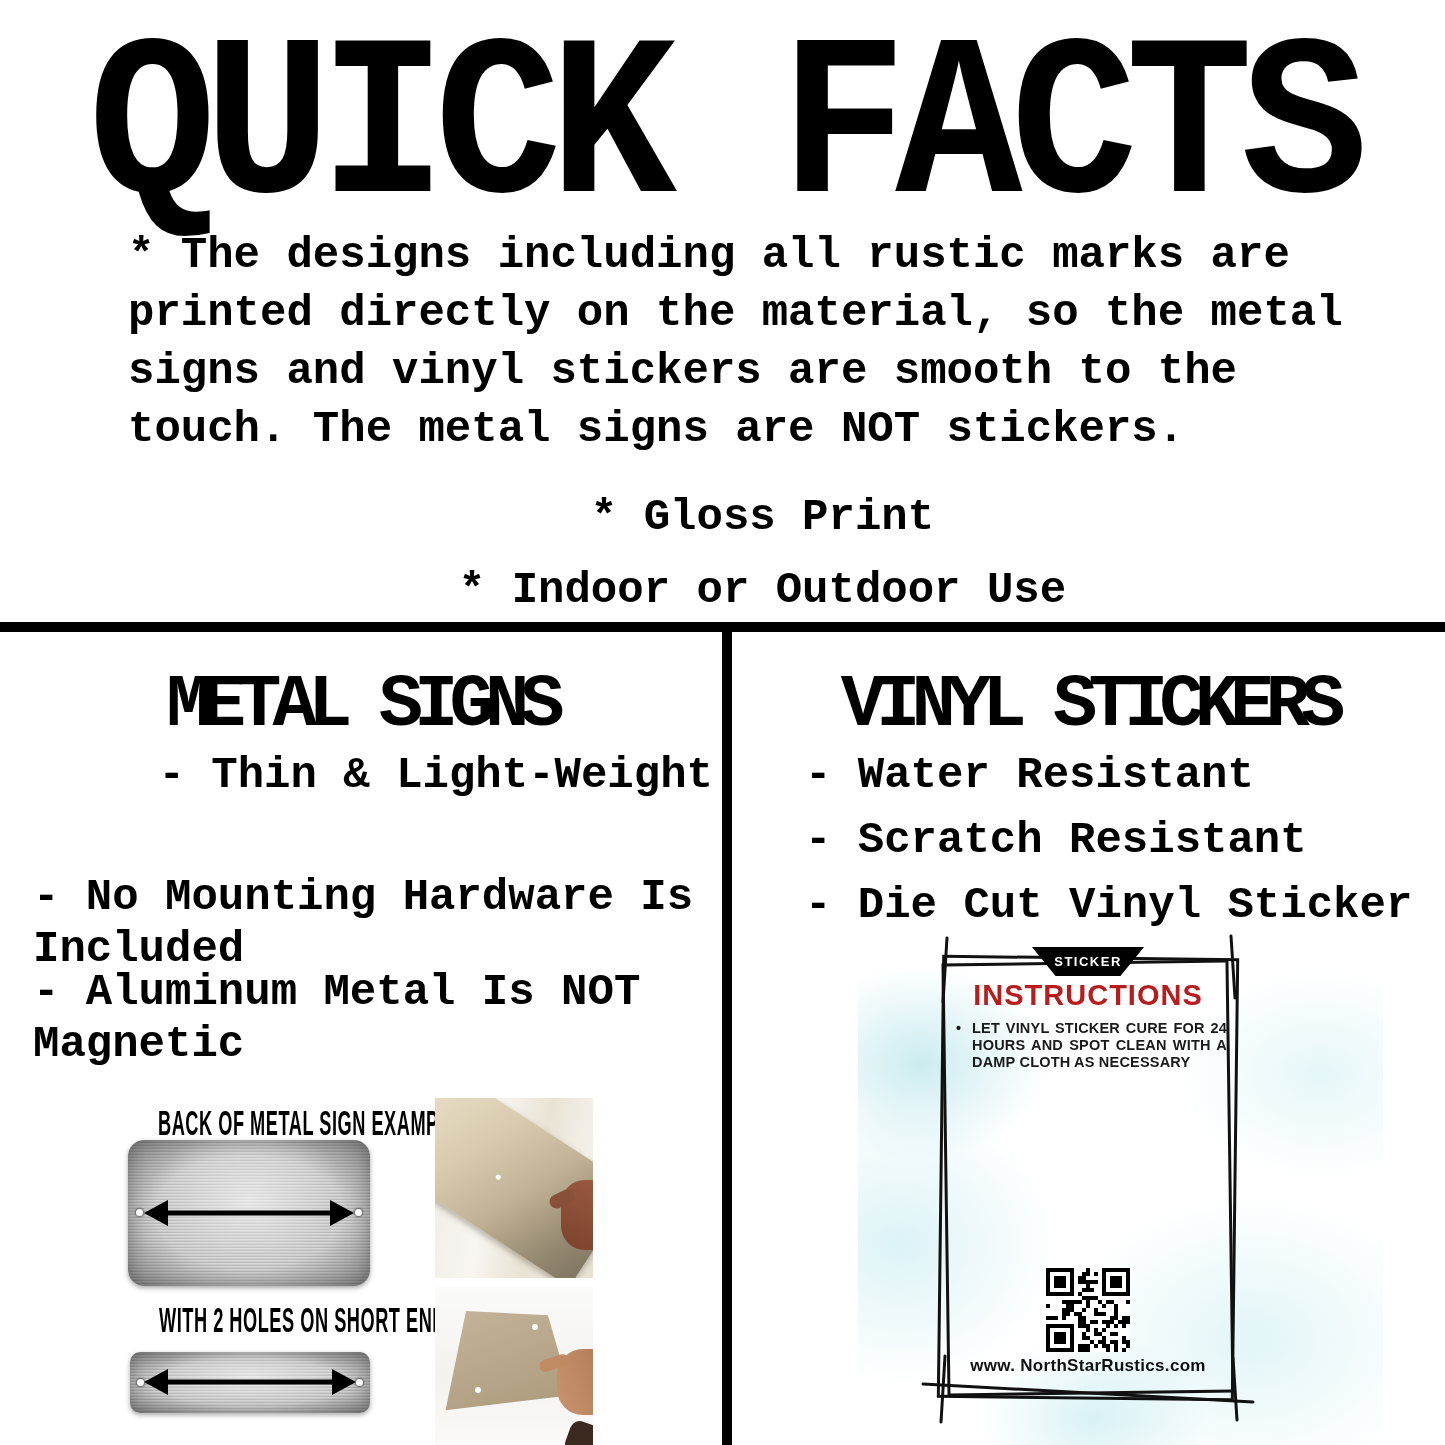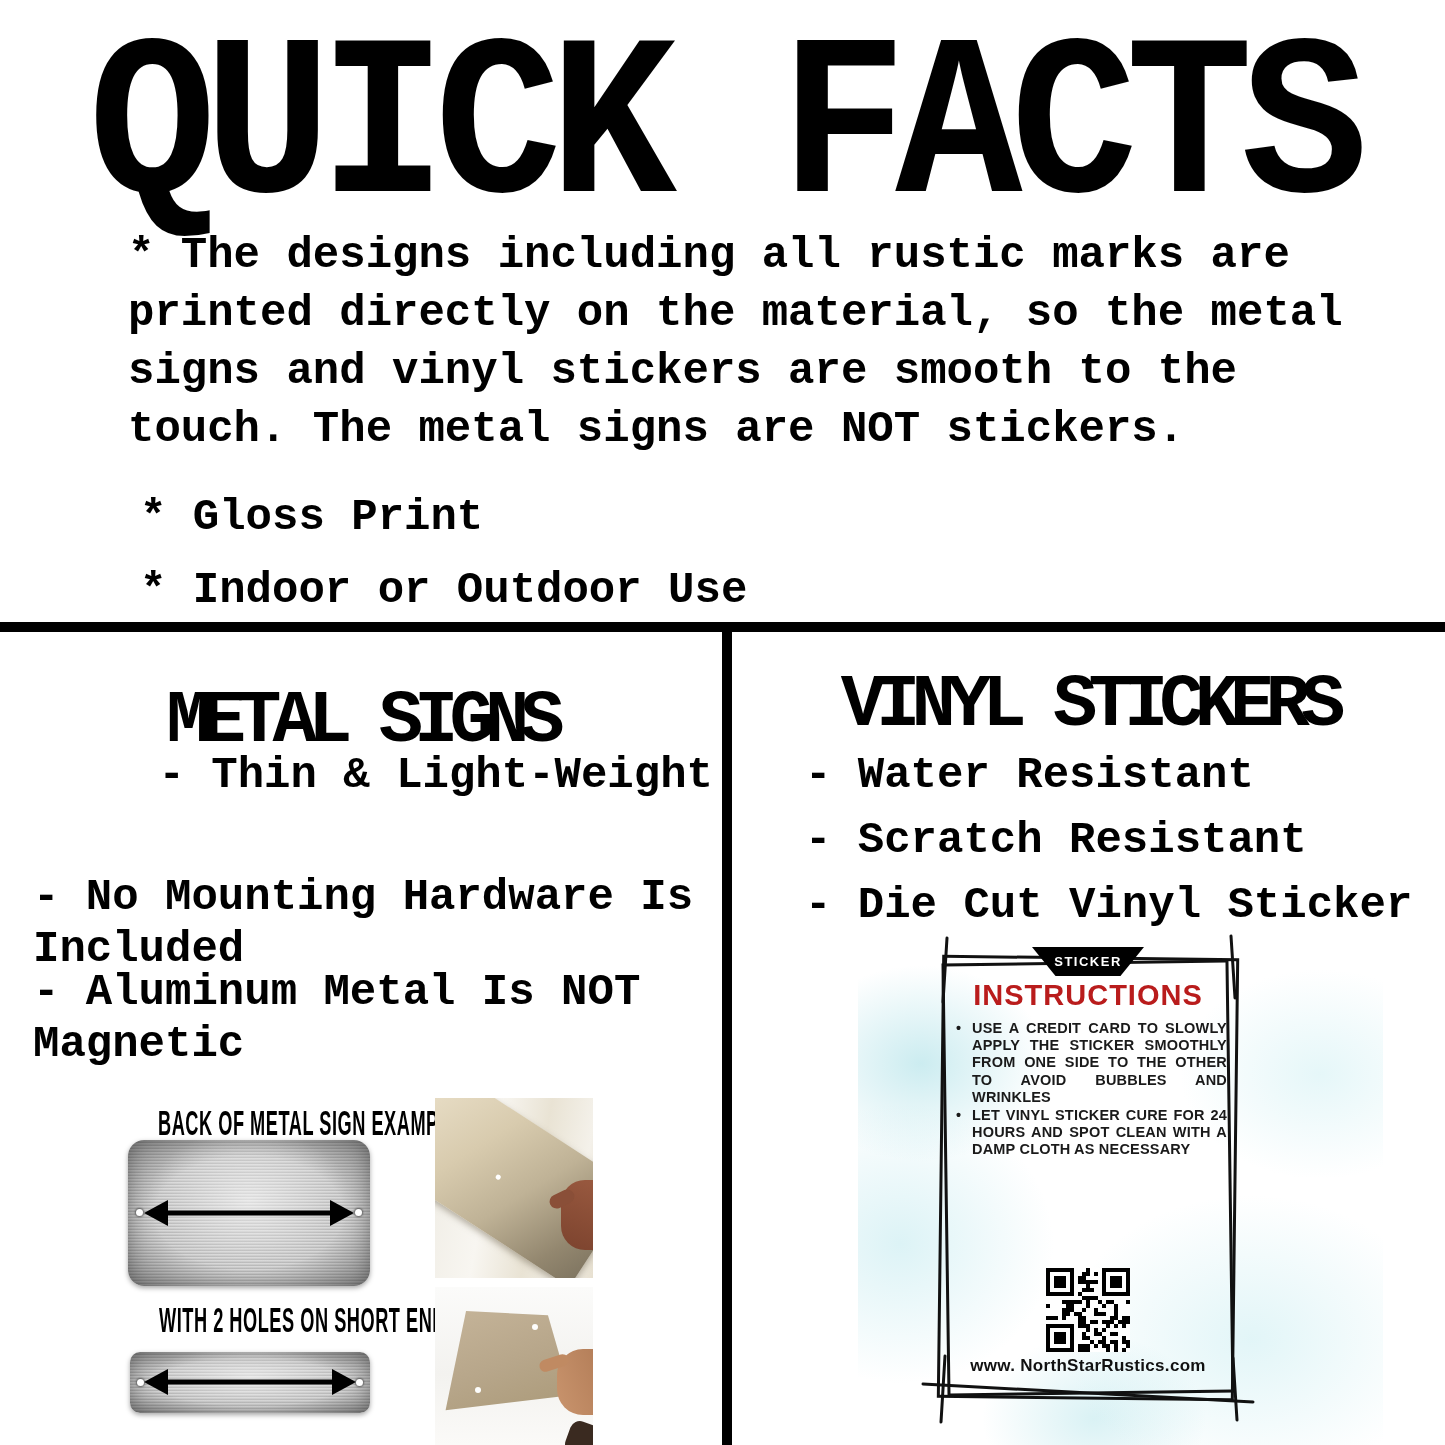--- a/index.html
+++ b/index.html
@@ -16,21 +16,21 @@
   }
   .abs{position:absolute;}
   
   .title{
     left:0;top:26px;width:1445px;text-align:center;
     font-size:212px;font-weight:700;letter-spacing:-12px;line-height:200px;
     transform:scaleY(1.08);transform-origin:50% 20%;white-space:nowrap;
   }
   .tw{font-weight:700;}
   .intro-par{left:128px;top:226px;width:1245px;font-size:44px;line-height:58px;}
-  .intro-line{left:140px;width:1245px;font-size:44px;line-height:58px;white-space:nowrap;}
+  .intro-line{left:140px;width:1245px;font-size:44px;line-height:58px;white-space:nowrap;text-align:center;}
   .col-heading{
     top:668px;font-size:74px;font-weight:700;letter-spacing:-9px;
     line-height:74px;text-align:center;white-space:nowrap;
   }
   .dash-item{font-size:44px;font-weight:700;line-height:52px;}
   
   .hdivider{left:0;top:622px;width:1445px;height:10px;background:var(--ink);}
   .vdivider{left:722px;top:632px;width:10px;height:813px;background:var(--ink);}
   
   .caption{
@@ -137,21 +137,21 @@
 
 <div class="abs title">QUICK FACTS</div>
 
 <div class="abs intro-par tw" style="top:226px;">* The designs including all rustic marks are printed directly on the material, so the metal signs and vinyl stickers are smooth to the touch. The metal signs are NOT stickers.</div>
 <div class="abs intro-line tw" style="top:488px;">* Gloss Print</div>
 <div class="abs intro-line tw" style="top:561px;">* Indoor or Outdoor Use</div>
 
 <div class="abs hdivider"></div>
 <div class="abs vdivider"></div>
 
-<div class="abs col-heading" style="left:0;width:722px;margin-top:16px;">METAL SIGNS</div>
+<div class="abs col-heading" style="left:0;width:722px;">METAL SIGNS</div>
 
 <div class="abs dash-item" style="left:33px;top:749px;width:680px;text-align:right;">- Thin &amp; Light-Weight</div>
 <div class="abs dash-item" style="left:33px;top:839px;width:680px;margin-top:32px;">- No Mounting Hardware Is Included</div>
 <div class="abs dash-item" style="left:33px;top:966px;width:680px;font-family:Liberation Mono, monospace;">- Aluminum Metal Is NOT Magnetic</div>
 
 <div class="abs caption" style="left:74px;top:1103px;width:350px;">BACK OF METAL SIGN EXAMPLES</div>
 
 <div class="abs plate plate1">
   <svg class="abs arrow-svg" width="242" height="146" viewBox="0 0 242 146">
     <line x1="34" y1="73" x2="208" y2="73" stroke="#000" stroke-width="5"></line>
@@ -213,21 +213,20 @@
       <line x1="28" y1="424" x2="24" y2="490"></line>
       <line x1="316" y1="426" x2="320" y2="488"></line>
       <line x1="6" y1="452" x2="336" y2="470"></line>
     </g>
   </svg>
   <div class="badge">
     <span>STICKER</span>
   </div>
   <div class="card-heading">INSTRUCTIONS</div>
   <ul class="steps">
-    <li>USE A CREDIT CARD TO SLOWLY APPLY THE STICKER SMOOTHLY FROM ONE SIDE TO THE OTHER TO AVOID BUBBLES AND WRINKLES</li>
     <li>LET VINYL STICKER CURE FOR 24 HOURS AND SPOT CLEAN WITH A DAMP CLOTH AS NECESSARY</li>
   </ul>
   <svg class="qr" id="qr-svg" width="84" height="84" viewBox="0 0 84 84">
       <rect x="0" y="0" width="84" height="84" fill="#ffffff"></rect>
       <rect x="40" y="0" width="4" height="4" fill="#000"></rect>
       <rect x="36" y="4" width="4" height="4" fill="#000"></rect>
       <rect x="40" y="4" width="4" height="4" fill="#000"></rect>
       <rect x="48" y="4" width="4" height="4" fill="#000"></rect>
       <rect x="32" y="8" width="4" height="4" fill="#000"></rect>
       <rect x="36" y="8" width="4" height="4" fill="#000"></rect>

